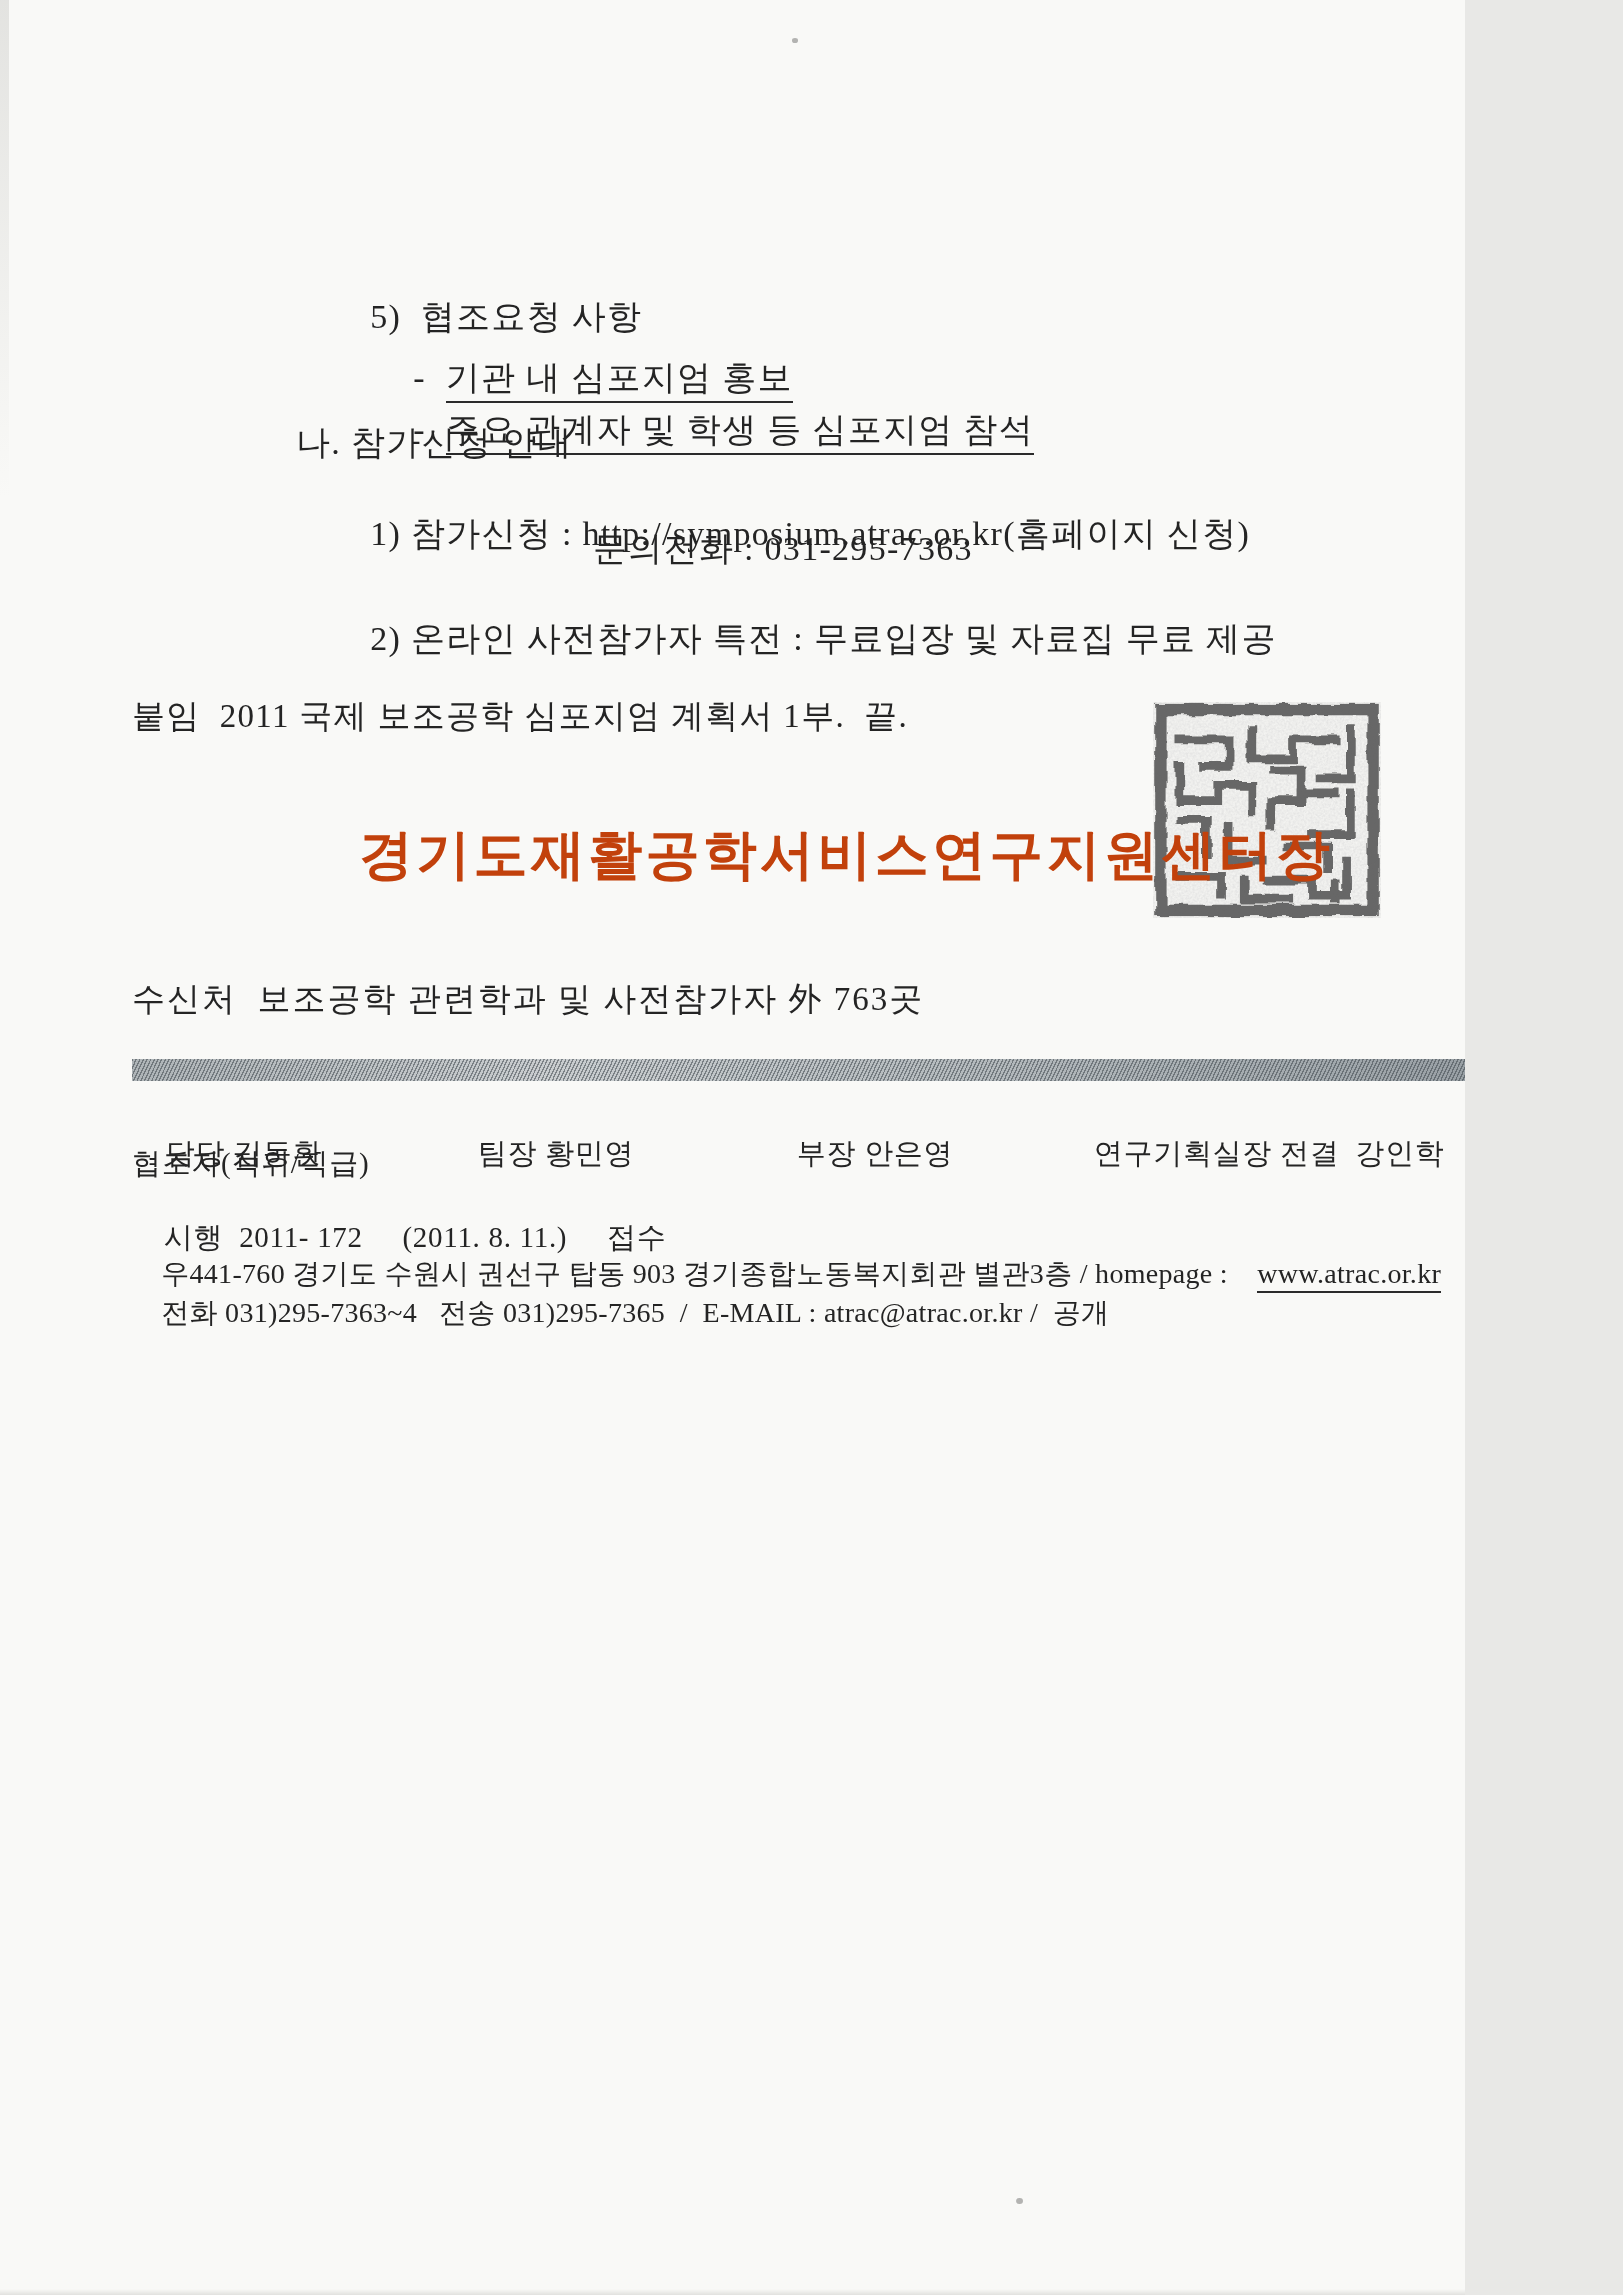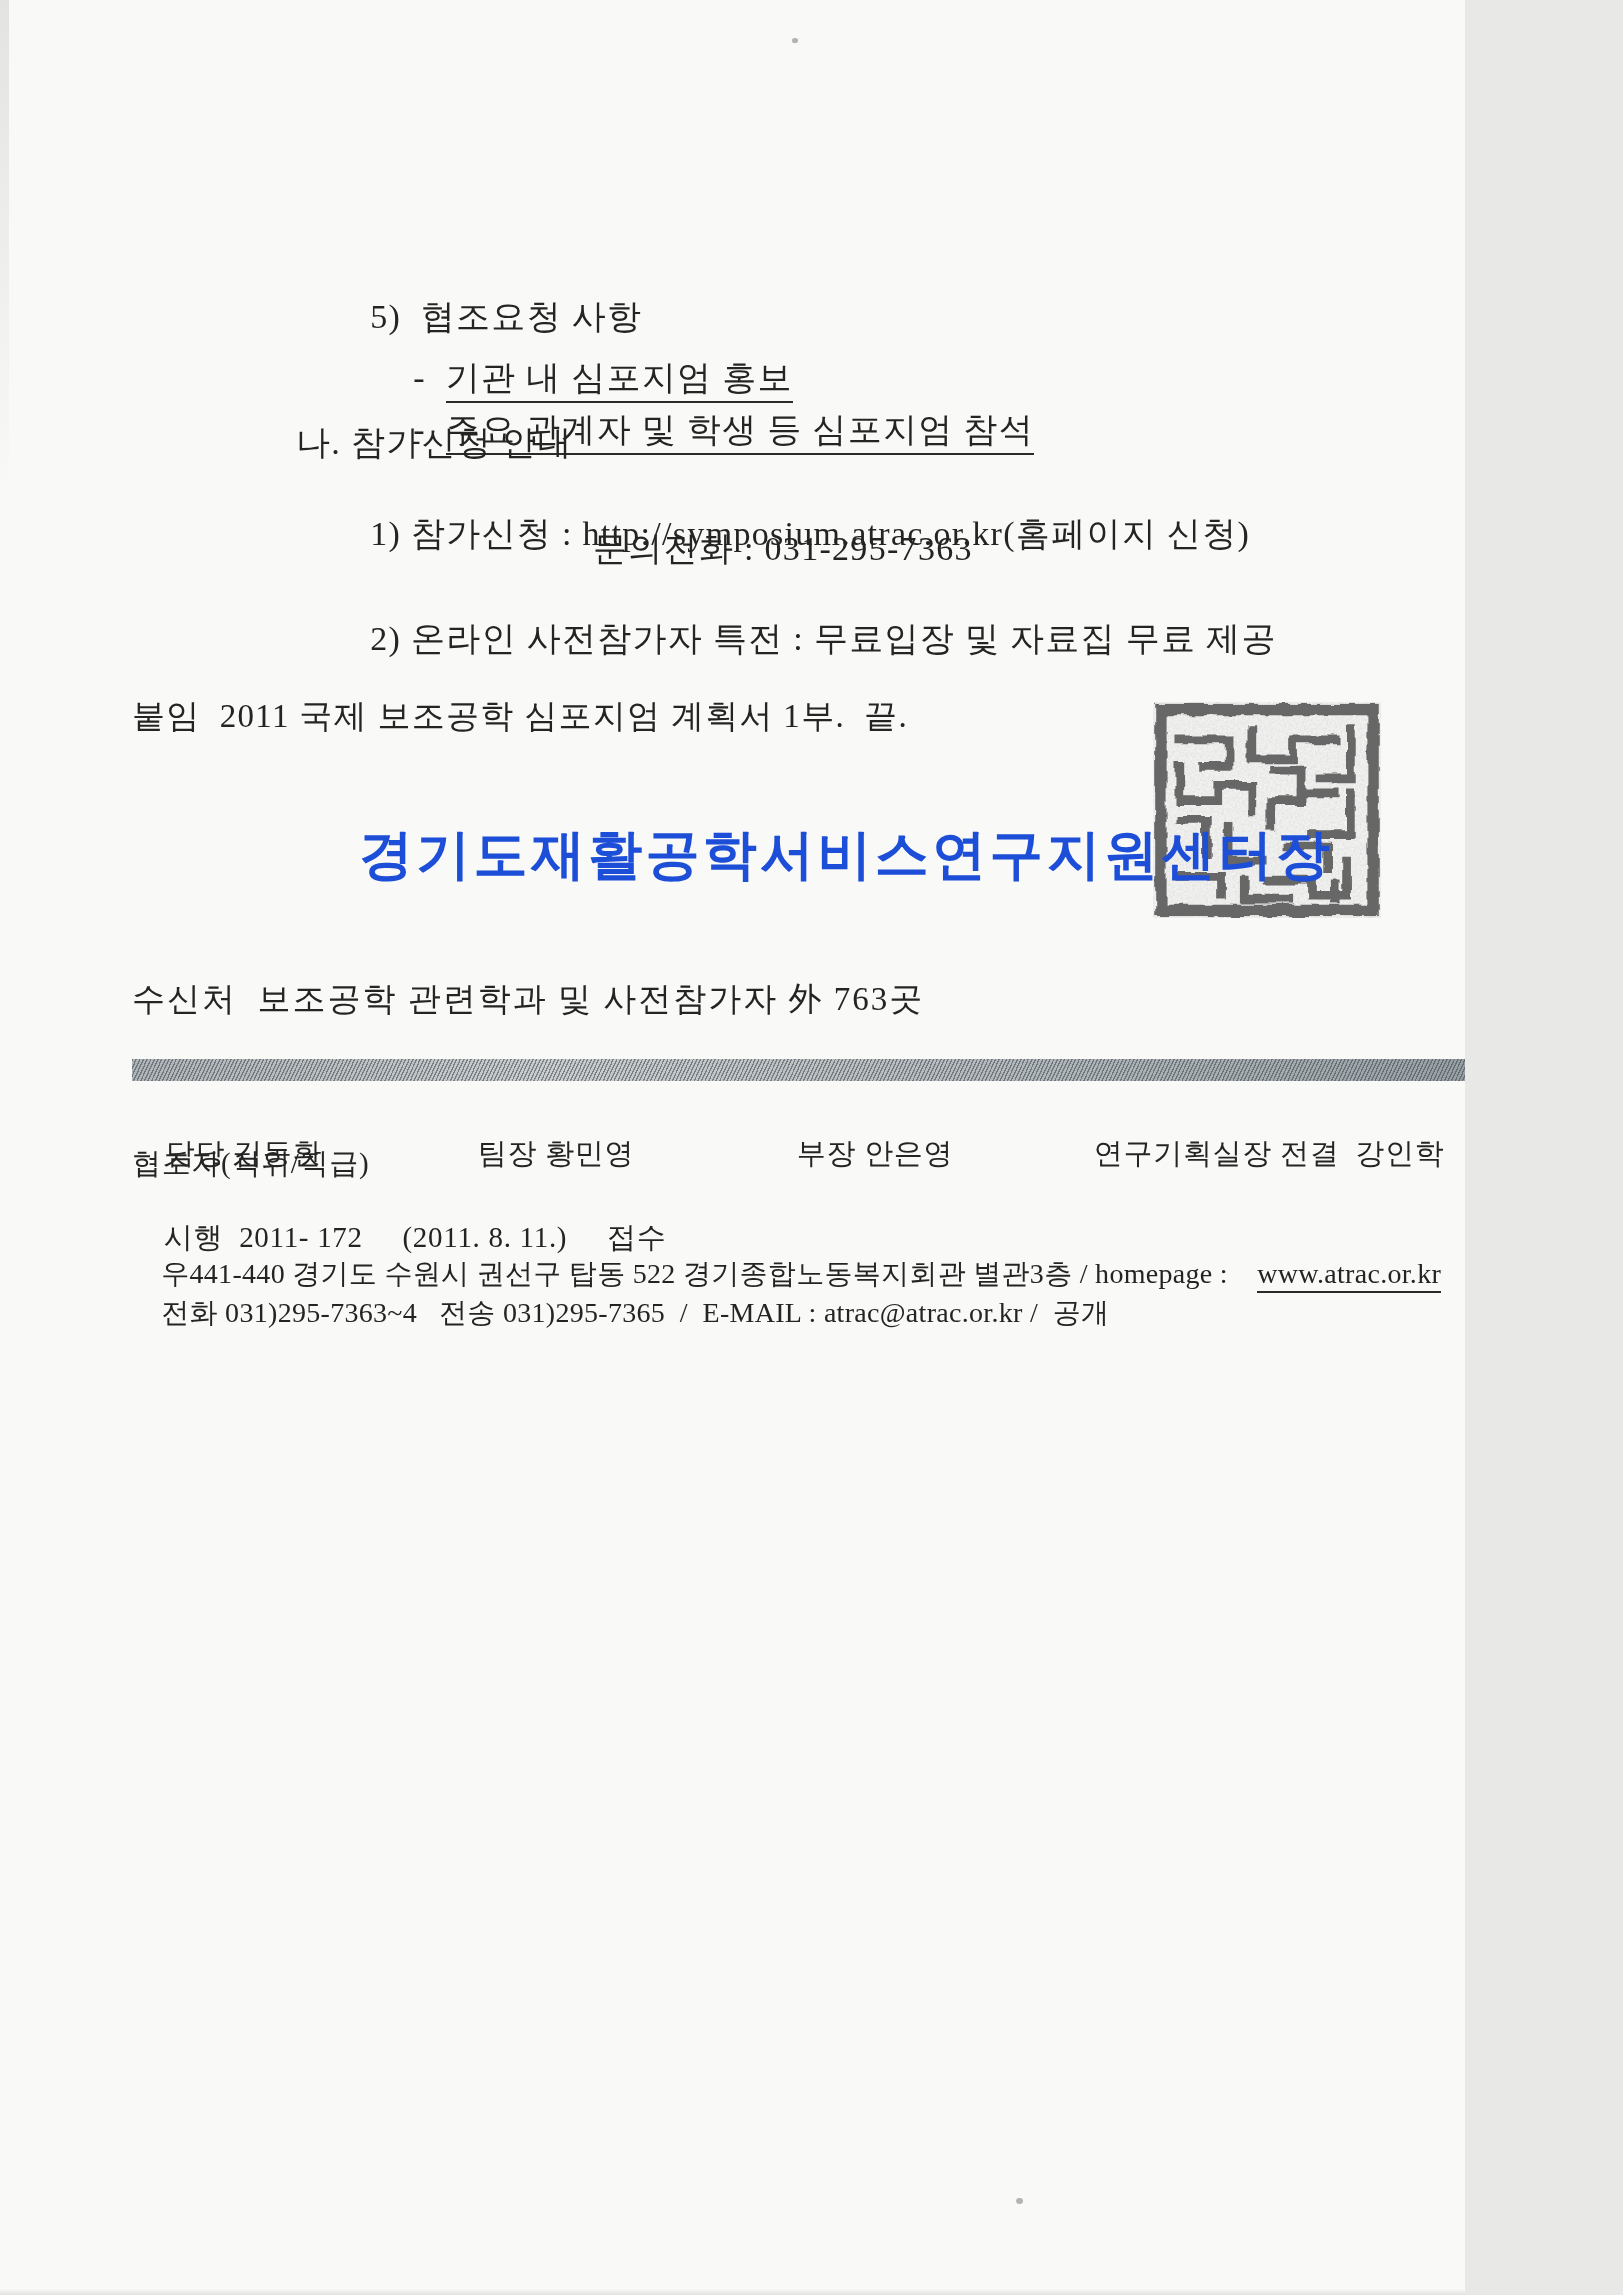--- a/index.html
+++ b/index.html
@@ -12,21 +12,21 @@
     color:#242424;
   }
   .line{position:absolute;white-space:pre;line-height:1.1;}
   .fs-body{font-size:34px;letter-spacing:1.3px;}
   .fs-attach{font-size:33px;letter-spacing:1.3px;}
   .fs-recip{font-size:33px;letter-spacing:2px;}
   .fs-small{font-size:29px;letter-spacing:0.7px;}
   .fs-addr{font-size:28px;letter-spacing:0.3px;}
   .doc-title{
     font-size:54px;font-weight:bold;letter-spacing:3.3px;
-    color:#1d4ed8;z-index:3;
+    color:#c2410c;z-index:3;
   }
   .underline{border-bottom:2.6px solid #2b2b2b;padding-bottom:4.6px;margin-left:10px;}
   .url-underline{border-bottom:2px solid #2b2b2b;padding-bottom:2.6px;margin-left:22px;}
   .sep-bar{
     position:absolute;left:132px;top:1059px;width:1393px;height:22px;
     background:
       repeating-linear-gradient(115deg, rgba(62,70,76,.55) 0 1.3px, rgba(255,255,255,0) 1.3px 3.3px),
       linear-gradient(90deg,#aeb4b7,#c9cdcf 30%,#b4babd 60%,#a2a9ad 85%,#959ca1);
   }
   .stamp{
@@ -133,21 +133,21 @@
     <span>연구기획실장 전결</span><span>&nbsp;&nbsp;</span><span>강인학</span>
   </div>
 
   <div class="line fs-small" style="left:132px;top:1148px;">협조자(직위/직급)</div>
 
   <div class="line fs-small" style="left:132px;top:1190px;">
     <span>시행</span><span>&nbsp;&nbsp;</span><span>2011- 172</span><span>&nbsp;&nbsp;&nbsp;&nbsp;&nbsp;</span><span>(2011. 8. 11.)</span><span>&nbsp;&nbsp;&nbsp;&nbsp;&nbsp;</span><span>접수</span>
   </div>
 
   <div class="line fs-addr" style="left:132px;top:1228px;">
-    <span>우441-440 경기도 수원시 권선구 탑동 522 경기종합노동복지회관 별관3층 / homepage : </span><span class="url-underline">www.atrac.or.kr</span>
+    <span>우441-760 경기도 수원시 권선구 탑동 903 경기종합노동복지회관 별관3층 / homepage : </span><span class="url-underline">www.atrac.or.kr</span>
   </div>
 
   <div class="line fs-addr" style="left:132px;top:1267px;">
     <span>전화 031)295-7363~4</span><span>&nbsp;&nbsp;&nbsp;</span><span>전송 031)295-7365</span><span>&nbsp;&nbsp;</span><span>/</span><span>&nbsp;&nbsp;</span><span>E-MAIL : atrac@atrac.or.kr</span><span>&nbsp;</span><span>/</span><span>&nbsp;&nbsp;</span><span>공개</span>
   </div>
 
   <div class="bottom-shade"></div>
 </div>
 
 

